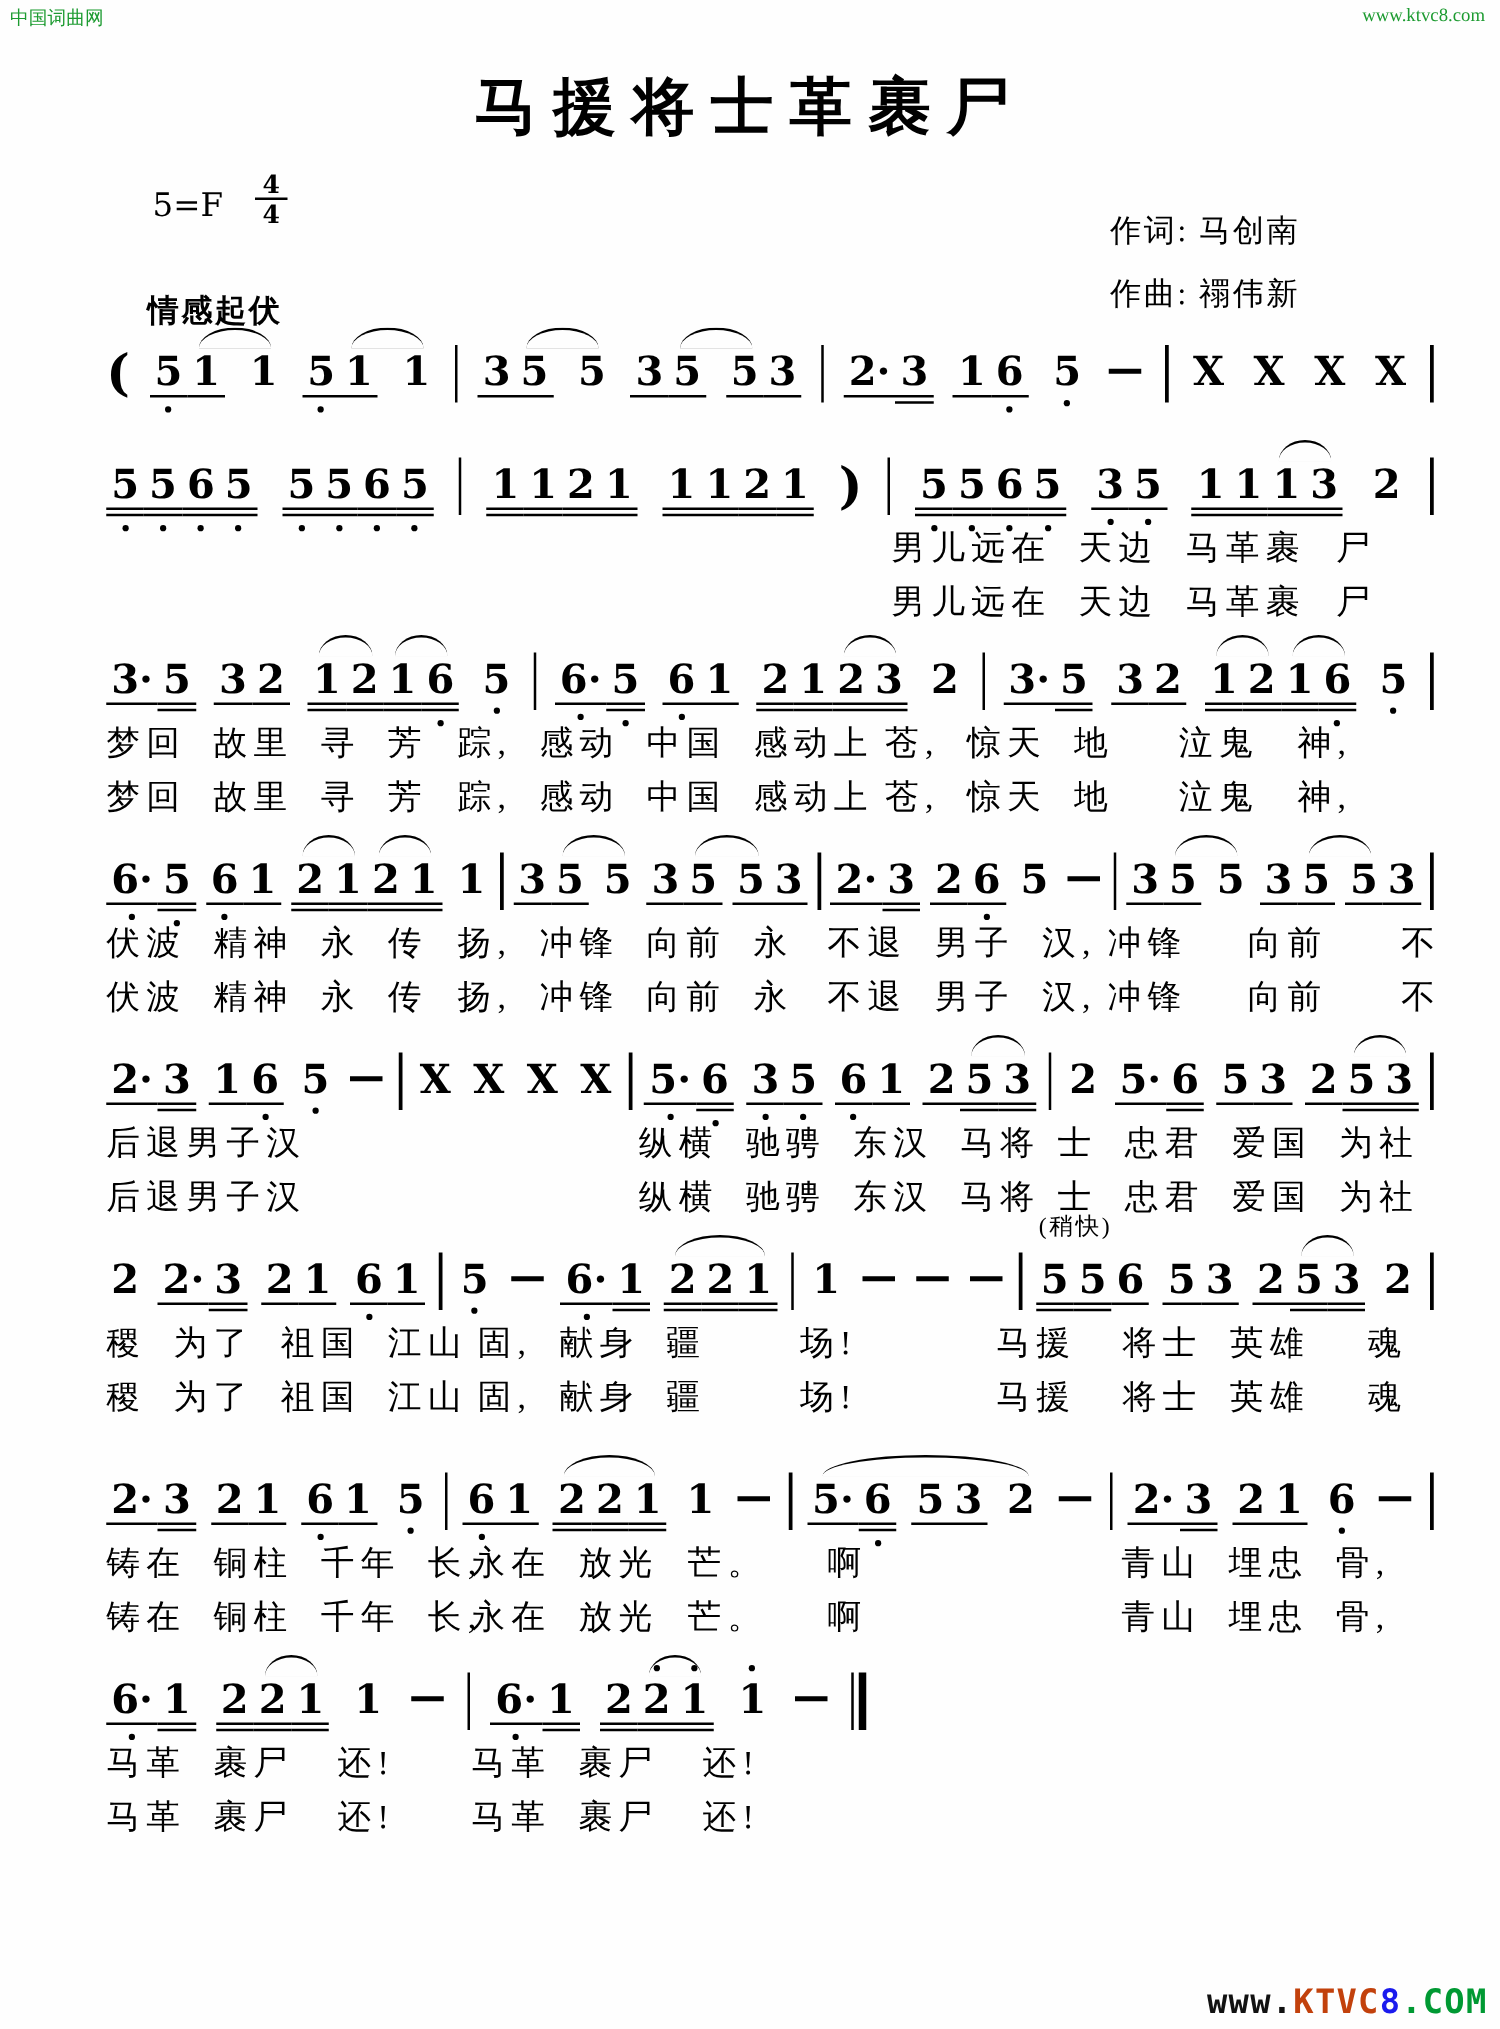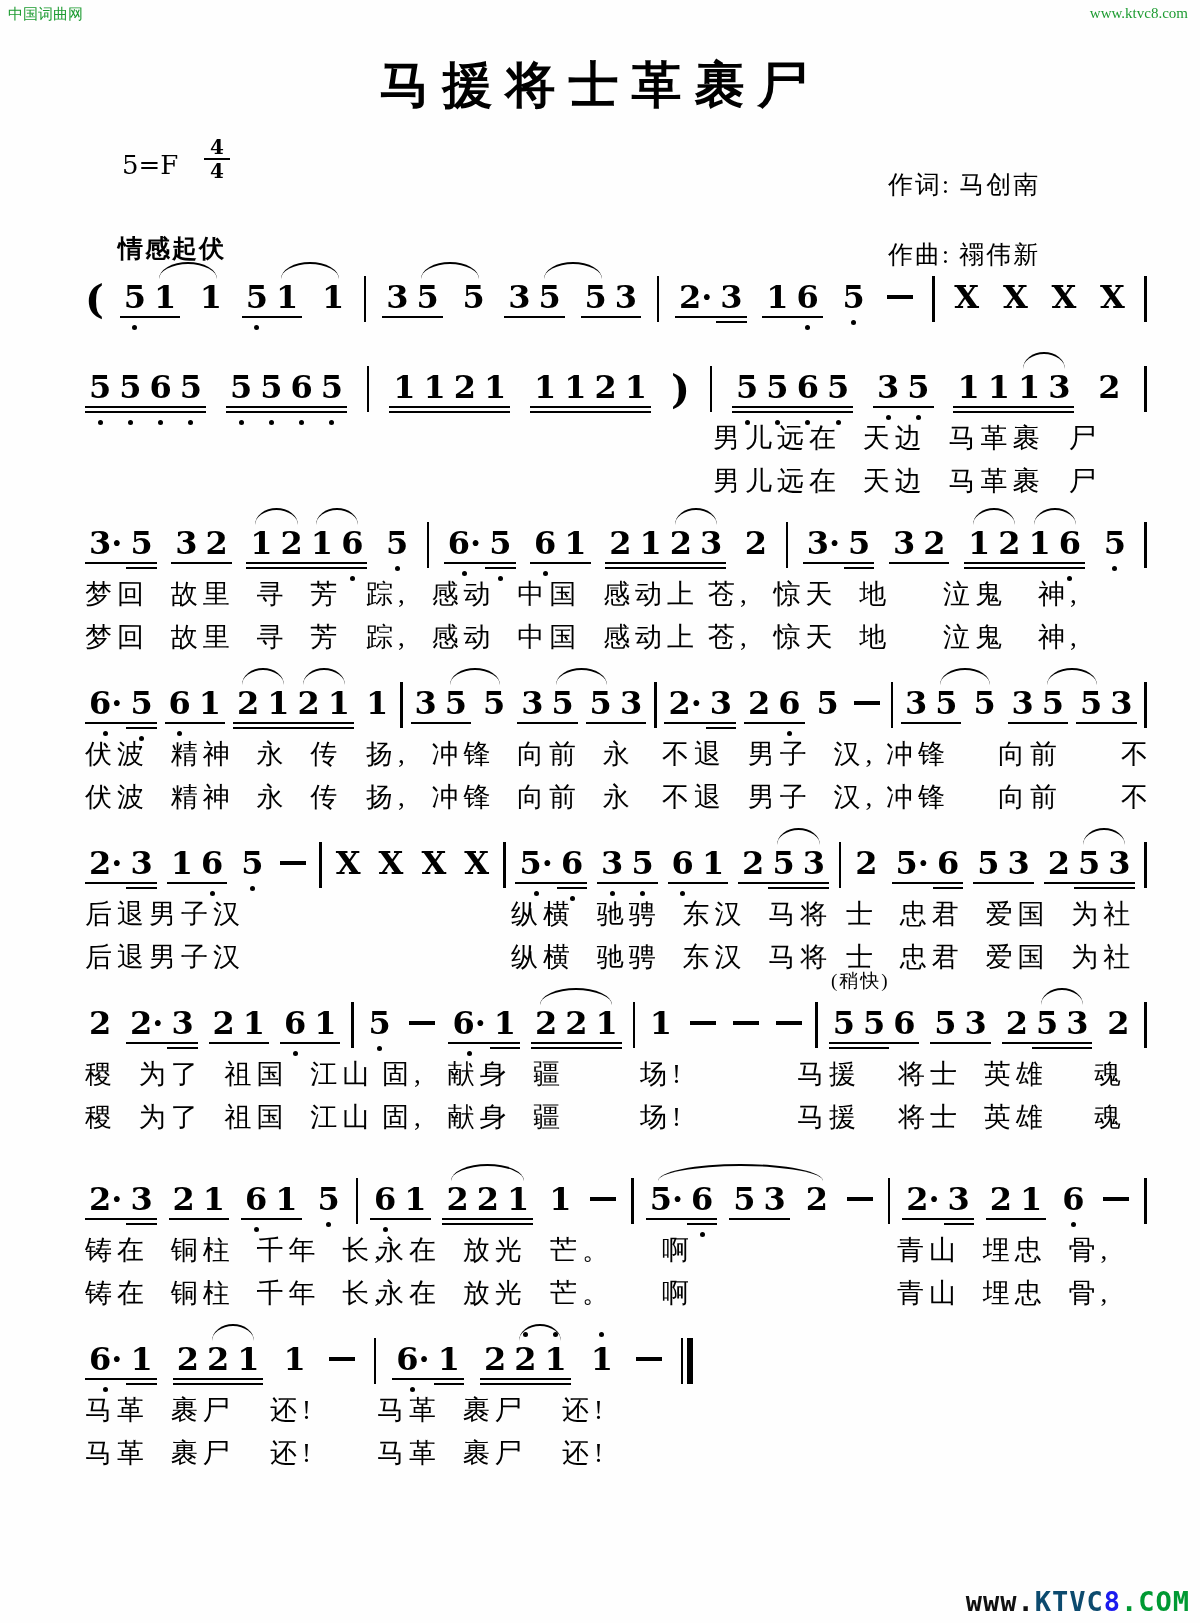--- a/index.html
+++ b/index.html
@@ -10,21 +10,21 @@
   .site-right{position:absolute;right:12px;top:5px;font-size:15px;}
   .title{position:absolute;left:0;right:0;top:52px;margin:0;text-align:center;
          font-size:50px;font-weight:900;letter-spacing:13px;}
   .key{position:absolute;left:122px;top:150px;font:26px "DejaVu Serif",serif;}
   .timesig{position:absolute;left:204px;top:136px;width:26px;text-align:center;
            font:bold 20px "DejaVu Serif",serif;line-height:22px;}
   .timesig .tnum{border-bottom:2px solid #000;}
   .subtitle{position:absolute;left:340px;top:154px;font-size:24px;letter-spacing:1px;}
   .credit{position:absolute;left:888px;font-size:25px;letter-spacing:2px;}
   .c1{top:168px;}
-  .c2{top:218px;margin-top:20px;}
+  .c2{top:218px;}
   .expr{position:absolute;left:118px;top:232px;font-size:25px;font-weight:bold;letter-spacing:2px;}
   
   .score-line{position:absolute;left:85px;width:1062px;height:156px;}
   .notes-row{position:relative;display:flex;justify-content:space-between;align-items:flex-start;width:100%;}
   .notes-row.short{justify-content:flex-start;gap:16px;}
   .group{display:inline-flex;align-items:flex-start;}
   .note{position:relative;display:inline-block;font:bold 32px "DejaVu Serif",serif;
         line-height:38px;padding:0 4px;}
   .ul{position:absolute;left:0;right:0;height:2.5px;background:#000;}
   .ul0{bottom:-2px;}
@@ -718,15 +718,15 @@
         <div class="lyr-row r1">
           <span class="lyr" style="left: 0px;">马革 裹尸</span>
           <span class="lyr" style="left: 185px;">还!</span>
           <span class="lyr" style="left: 292px;">马革 裹尸</span>
           <span class="lyr" style="left: 477px;">还!</span>
         </div>
       </div>
     </div>
 
   <div class="footer">
-    <span class="f-www">www.</span><span class="f-ktvc" style="color: #0c4a6e;">KTVC</span><span class="f-8" style="color: rgb(26, 26, 238);">8</span><span class="f-com" style="color: rgb(0, 153, 51);">.COM</span>
+    <span class="f-www">www.</span><span class="f-ktvc" style="color: #c2410c;">KTVC</span><span class="f-8" style="color: rgb(26, 26, 238);">8</span><span class="f-com" style="color: rgb(0, 153, 51);">.COM</span>
   </div>
 </div>
 
 </body></html>

